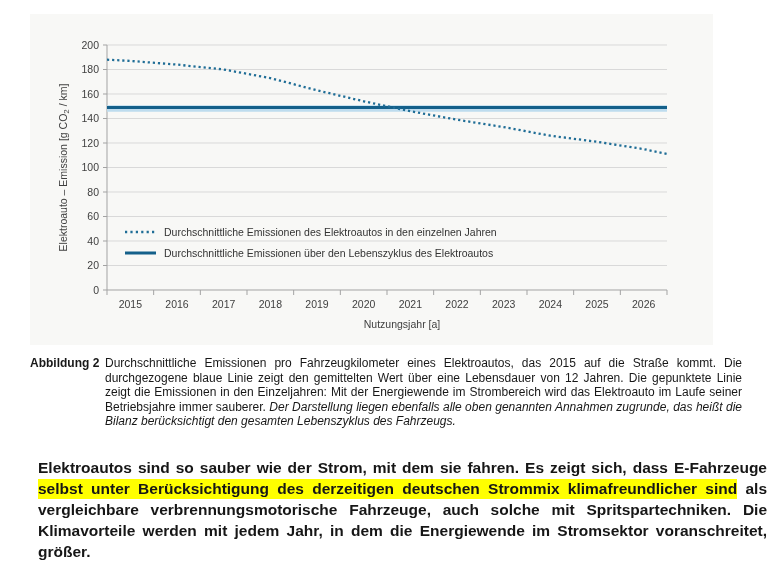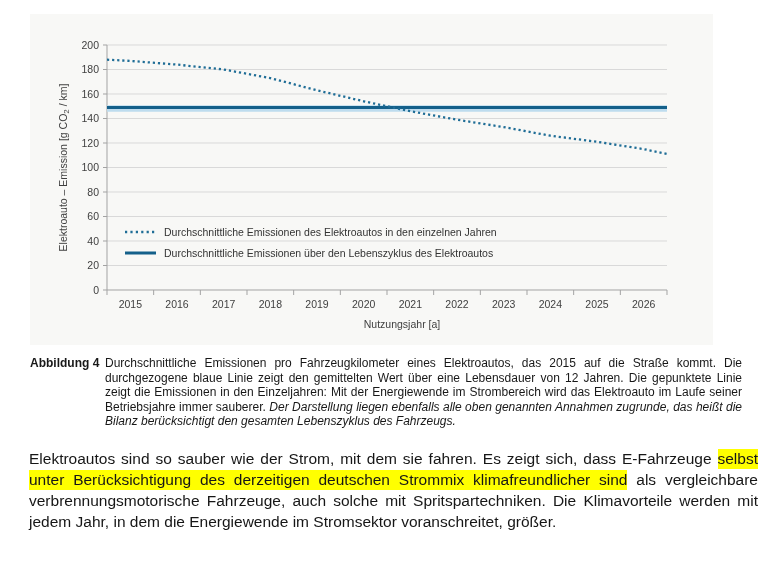--- a/index.html
+++ b/index.html
@@ -5,22 +5,22 @@
   html,body{margin:0;padding:0;background:#ffffff;}
   .page{position:relative;width:770px;height:580px;background:#ffffff;overflow:hidden;
         font-family:"Liberation Sans", sans-serif;color:#1a1a1a;}
   .figure{position:absolute;left:30px;top:14px;width:683px;height:331px;background:#f8f8f6;}
   .figure svg{display:block;}
   .caption{position:absolute;left:30px;top:356px;width:712px;display:flex;
            font-size:12px;line-height:14.5px;color:#181818;}
   .cap-label{font-weight:bold;width:75px;flex:0 0 75px;}
   .cap-text{width:637px;text-align:justify;}
   .cap-text .it{font-style:italic;margin-top:36px;}
-  .body-text{position:absolute;left:22px;top:441px;width:729px;margin:7px;
-             font-size:15.5px;line-height:21px;text-align:justify;color:#161616;}
+  .body-text{position:absolute;left:22px;top:441px;width:729px;margin:16px;
+             font-size:15.5px;line-height:21px;text-align:justify;color:#161616;font-weight:bold;}
   .hl{background:#ffff00;padding:1px 0 2px 0;}
 </style>
 </head>
 <body>
 
 <div class="page">
 
   <div class="figure">
     <svg id="chart-svg" width="683" height="331" viewBox="0 0 683 331">
         <g>
@@ -98,19 +98,19 @@
         <g>
           <line x1="95" y1="218" x2="126" y2="218" stroke="#1f6d96" stroke-width="2.3" stroke-dasharray="2.2 3.2"></line>
           <text x="134" y="221.5" font-family="&quot;Liberation Sans&quot;, sans-serif" font-size="10.5" fill="#333333">Durchschnittliche Emissionen des Elektroautos in den einzelnen Jahren</text>
           <line x1="95" y1="239" x2="126" y2="239" stroke="#14608a" stroke-width="3"></line>
           <text x="134" y="242.5" font-family="&quot;Liberation Sans&quot;, sans-serif" font-size="10.5" fill="#333333">Durchschnittliche Emissionen über den Lebenszyklus des Elektroautos</text>
         </g>
       </svg>
   </div>
 
   <div class="caption">
-    <span class="cap-label">Abbildung 4</span>
+    <span class="cap-label">Abbildung 2</span>
     <span class="cap-text" id="caption-text"><span>Durchschnittliche Emissionen pro Fahrzeugkilometer eines Elektroautos, das 2015 auf die Straße kommt. Die durchgezogene blaue Linie zeigt den gemittelten Wert über eine Lebensdauer von 12 Jahren. Die gepunktete Linie zeigt die Emissionen in den Einzeljahren: Mit der Energiewende im Strombereich wird das Elektroauto im Laufe seiner Betriebsjahre immer sauberer.  </span><span class="it">Der Darstellung liegen ebenfalls alle oben genannten Annahmen zugrunde, das heißt die Bilanz berücksichtigt den gesamten Lebenszyklus des Fahrzeugs.</span></span>
   </div>
 
   <p class="body-text" id="body-text"><span>Elektroautos sind so sauber wie der Strom, mit dem sie fahren. Es zeigt sich, dass E-Fahrzeuge </span><span class="hl" style="background: rgb(255, 255, 0);">selbst unter Berücksichtigung des derzeitigen deutschen Strommix klimafreundlicher sind</span><span> als vergleichbare verbrennungsmotorische Fahrzeuge, auch solche mit Spritspartechniken. Die Klimavorteile werden mit jedem Jahr, in dem die Energiewende im Stromsektor voranschreitet, größer.</span></p>
 
 </div>
 
 </body></html>

